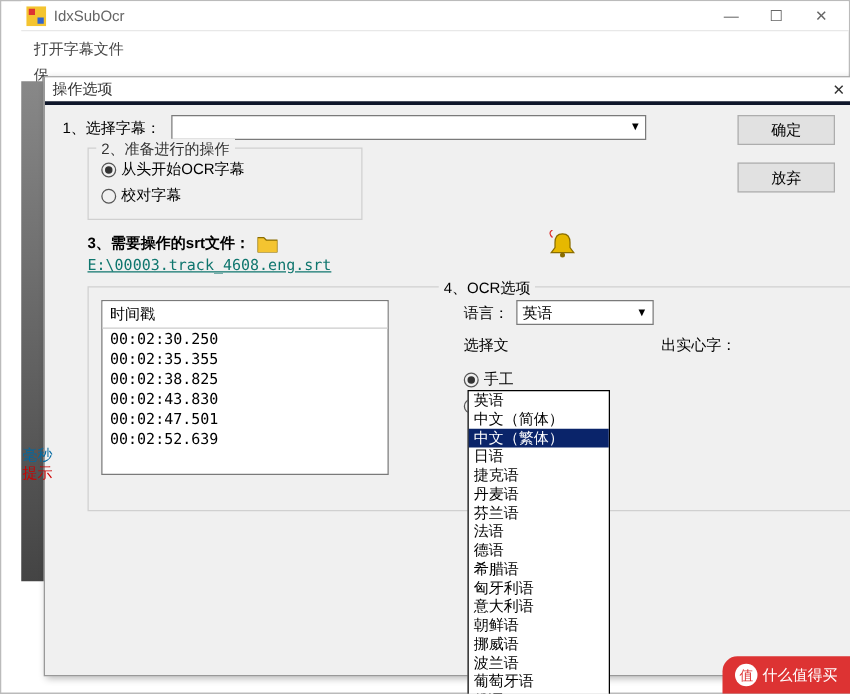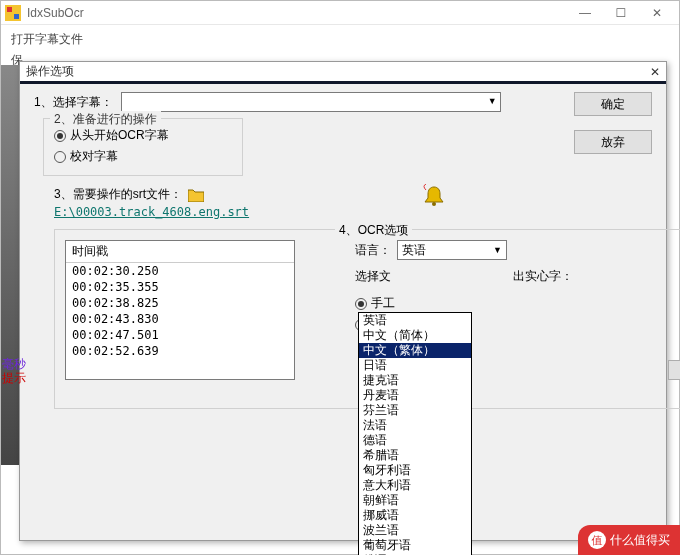--- a/index.html
+++ b/index.html
@@ -1,17 +1,17 @@
 <!DOCTYPE html>
 <html><head>
 <meta charset="utf-8">
 <style>
 * { box-sizing: border-box; margin: 0; padding: 0; font-family: "Microsoft YaHei", "SimSun", sans-serif; font-size: 12px; }
 body { background: #333; width: 680px; height: 555px; position: relative; overflow: hidden; }
-.outer-window { position: absolute; left: 0; top: 0; width: 680px; height: 555px; background: #fff; border: 1px solid #bbb; }
+.outer-window { position: absolute; left: 0; top: 0; width: 680px; height: 555px; background: #fff; border: 1px solid #bbb; padding-left: 16px; }
 .outer-titlebar { height: 24px; background: #fff; display: flex; align-items: center; padding: 0 4px; border-bottom: 1px solid #e8e8e8; }
 .outer-titlebar .icon { width: 16px; height: 16px; margin-right: 6px; }
 .outer-titlebar .title { flex: 1; color: #666; }
 .outer-titlebar .winbtn { width: 36px; height: 20px; display: flex; align-items: center; justify-content: center; color: #666; }
 .outer-body { padding: 4px; position: relative; height: calc(100% - 24px); }
 .outer-menu { padding: 2px 6px; color: #444; }
 .bg-chars { position: absolute; left: 20px; top: 380px; font-size: 40px; font-family: "SimSun", serif; color: #222; letter-spacing: 2px; white-space: nowrap; }
 .left-strip { position: absolute; left: 0; top: 40px; width: 20px; height: 400px; background: linear-gradient(#888,#444); }
 .overlay-tag { position: absolute; right: 0; bottom: 0; background: #d33; color: #fff; padding: 6px 10px; font-size: 14px; border-radius: 12px 0 0 0; display: flex; align-items: center; gap: 4px; }
 .overlay-tag .circ { width: 18px; height: 18px; border-radius: 50%; background: #fff; color: #d33; display: flex; align-items: center; justify-content: center; font-size: 11px; }
@@ -20,50 +20,50 @@
 .dlg-titlebar { height: 22px; display: flex; align-items: center; padding: 0 6px; border-bottom: 3px solid #0f172a; background: #fff; }
 .dlg-titlebar .title { flex: 1; color: #333; }
 .dlg-titlebar .close { cursor: pointer; color: #333; }
 .dlg-body { padding: 8px 14px; position: relative; height: calc(100% - 22px); }
 
 .row { display: flex; align-items: center; margin-bottom: 6px; }
 .select-sub { flex: 1; height: 20px; border: 1px solid #7a7a7a; background: #fff; margin-left: 8px; max-width: 380px; }
 .btn { width: 78px; height: 24px; border: 1px solid #adadad; background: #e1e1e1; text-align: center; line-height: 22px; cursor: pointer; }
 .btn-col { position: absolute; right: 14px; top: 8px; display: flex; flex-direction: column; gap: 14px; justify-content: space-between; }
 
-.group { border: 1px solid #d0d0d0; padding: 6px 10px 8px; margin: 2px 0 6px 9px; width: 200px; position: relative; }
+.group { border: 1px solid #d0d0d0; padding: 6px 10px 8px; margin: 2px 0 6px 20px; width: 220px; position: relative; }
 .group-title { position: absolute; top: -8px; left: 6px; background: #f0f0f0; padding: 0 4px; color: #333; }
 .radio-row { display: flex; align-items: center; gap: 4px; padding: 2px 0; }
 .radio { width: 12px; height: 12px; border: 1px solid #555; border-radius: 50%; display: inline-flex; align-items: center; justify-content: center; }
 .radio.checked::after { content: ""; width: 6px; height: 6px; background: #333; border-radius: 50%; }
 
 .bell { position: absolute; left: 400px; top: 100px; }
 
-.srt-row { margin: 10px 0 2px 20px; display: flex; align-items: center; gap: 6px; }
+.srt-row { margin: 10px 0 2px 20px; display: flex; align-items: center; gap: 6px; font-weight: bold; }
 .folder-icon { width: 16px; height: 14px; }
 .srt-path { margin-left: 20px; font-family: Consolas, monospace; color: #0f766e; text-decoration: underline; }
 
 .ocr-group { border: 1px solid #d0d0d0; margin: 10px 0 0 20px; padding: 10px; position: relative; height: 180px; width: 650px; }
 .ocr-title { position: absolute; top: -8px; left: 280px; background: #f0f0f0; padding: 0 4px; }
 
 .ts-list { position: absolute; left: 10px; top: 10px; width: 230px; height: 140px; border: 1px solid #7a7a7a; background: #fff; overflow-y: scroll; }
 .ts-list .hdr { background: #fff; border-bottom: 1px solid #ccc; padding: 2px 6px; position: sticky; top: 0; }
 .ts-list .item { padding: 1px 6px; font-family: Consolas, monospace; }
 
 .lang-area { position: absolute; left: 300px; top: 10px; }
 .lang-row { display: flex; align-items: center; gap: 6px; margin-bottom: 8px; }
 .combo { width: 110px; height: 20px; border: 1px solid #7a7a7a; background: #fff; display: flex; align-items: center; padding: 0 4px; justify-content: space-between; }
 .combo .arrow { font-size: 9px; }
 
 .dropdown { position: absolute; left: 338px; top: 228px; width: 114px; background: #fff; border: 1px solid #000; z-index: 50; }
 .dropdown .opt { padding: 0 4px; line-height: 15px; white-space: nowrap; }
 .dropdown .opt.sel { background: #0a246a; color: #fff; }
 
 .hint { position: absolute; left: -18px; top: 286px; color: #c00; }
-.hint2 { position: absolute; left: -18px; top: 272px; color: #6d28d9; }
+.hint2 { position: absolute; left: -18px; top: 272px; color: #0369a1; }
 .right-btn { position: absolute; right: -22px; top: 276px; width: 20px; height: 20px; border: 1px solid #adadad; background: #e1e1e1; }
 
 ::-webkit-scrollbar { width: 16px; }
 ::-webkit-scrollbar-track { background: #f0f0f0; }
 ::-webkit-scrollbar-thumb { background: #c2c2c2; border: 1px solid #a0a0a0; }
 </style>
 </head>
 <body>
 
 <div class="outer-window">

